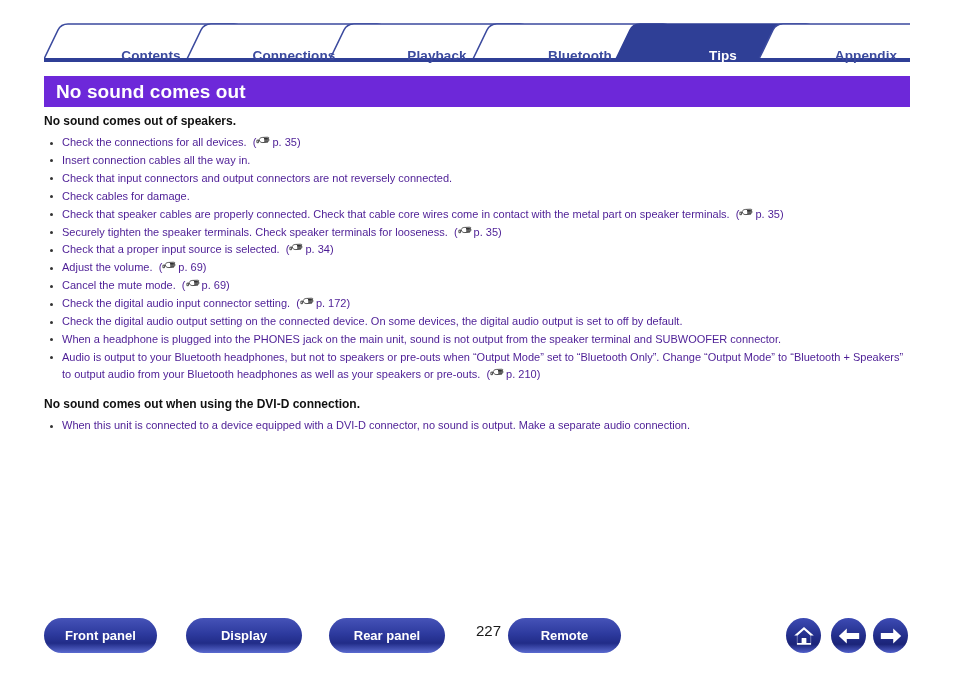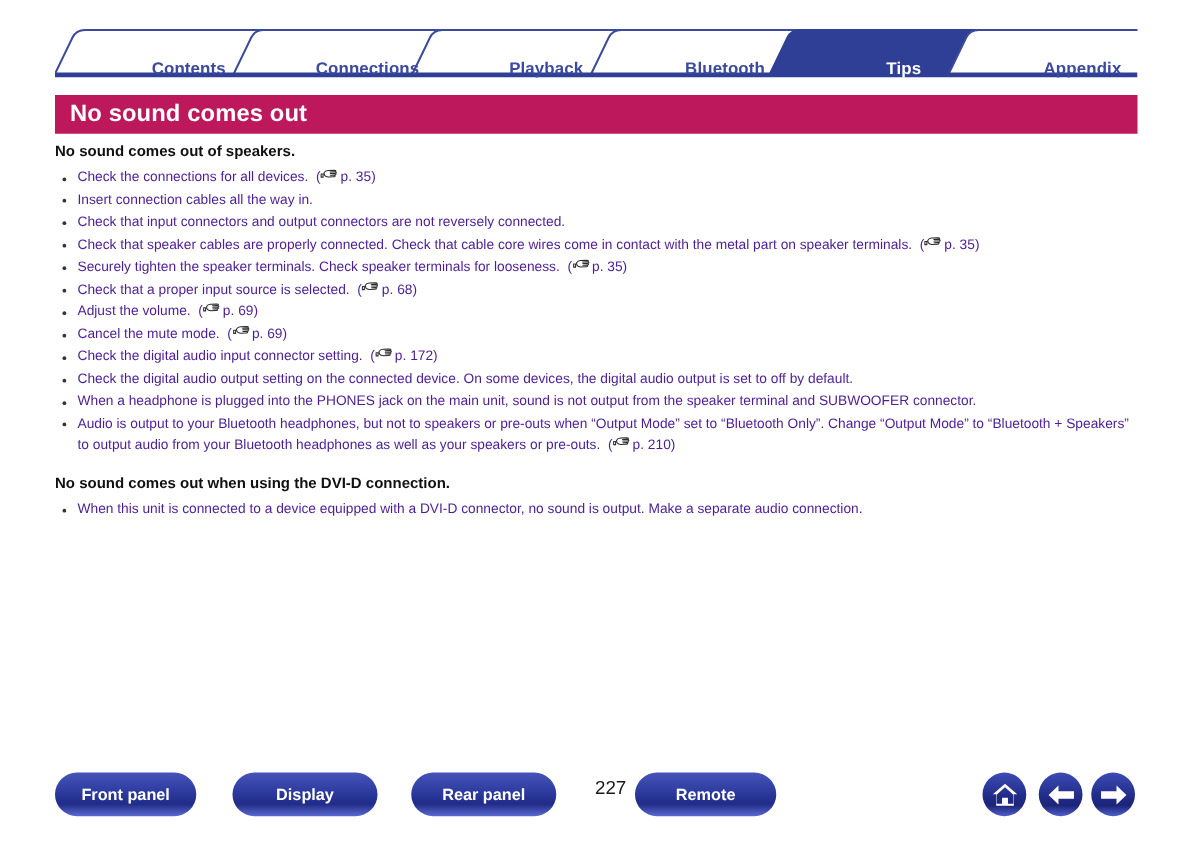--- a/index.html
+++ b/index.html
@@ -37,21 +37,21 @@
   }
   .tab-label.active { color: #ffffff; }
 
   
   #page-title {
     position: absolute;
     left: 44px;
     top: 76px;
     width: 866px;
     height: 31px;
-    background: #be185d;
+    background: #6d28d9;
     color: #ffffff;
     font-size: 19px;
     font-weight: bold;
     line-height: 31px;
     padding-left: 12px;
     box-sizing: border-box;
     letter-spacing: 0.1px;
   }
 
   
@@ -172,29 +172,30 @@
 
 <div id="content">
 
   <div class="subhead">No sound comes out of speakers.</div>
   <ul class="bullets" id="list0">
       <li><span>Check the connections for all devices.</span>&nbsp;&nbsp;<span class="ref">(<svg width="15" height="11" viewBox="0 0 20 14" class="hand-icon">
             <path d="M1.2 5.2 h2.1 v3.4 h-2.1 z M4.2 4.2 c0.9 -1.6 2.4 -2.5 4.3 -2.6 l6.6 -0.3 c1.2 0 1.9 0.3 1.9 0.8 c0 0.5 -0.7 0.8 -1.8 0.8 l-4.5 0.2 l4.9 0 c1.2 0 1.9 0.3 1.9 0.8 c0 0.5 -0.7 0.8 -1.9 0.8 l-4.6 0 l4.3 0.1 c1.1 0 1.8 0.3 1.8 0.8 c0 0.5 -0.7 0.8 -1.8 0.8 l-4.3 0.1 l3.6 0.1 c1 0 1.6 0.3 1.6 0.7 c0 0.5 -0.6 0.8 -1.7 0.8 l-5.3 0.3 c-1.9 0.1 -3.4 -0.5 -4.3 -1.7 z" fill="none" stroke="#2b2b2b" stroke-width="1.1" stroke-linejoin="round"></path>
           </svg><span>p. 35)</span></span></li>
       <li><span>Insert connection cables all the way in.</span></li>
       <li><span>Check that input connectors and output connectors are not reversely connected.</span></li>
+      <li><span>Check cables for damage.</span></li>
       <li><span>Check that speaker cables are properly connected. Check that cable core wires come in contact with the metal part on speaker terminals.</span>&nbsp;&nbsp;<span class="ref">(<svg width="15" height="11" viewBox="0 0 20 14" class="hand-icon">
             <path d="M1.2 5.2 h2.1 v3.4 h-2.1 z M4.2 4.2 c0.9 -1.6 2.4 -2.5 4.3 -2.6 l6.6 -0.3 c1.2 0 1.9 0.3 1.9 0.8 c0 0.5 -0.7 0.8 -1.8 0.8 l-4.5 0.2 l4.9 0 c1.2 0 1.9 0.3 1.9 0.8 c0 0.5 -0.7 0.8 -1.9 0.8 l-4.6 0 l4.3 0.1 c1.1 0 1.8 0.3 1.8 0.8 c0 0.5 -0.7 0.8 -1.8 0.8 l-4.3 0.1 l3.6 0.1 c1 0 1.6 0.3 1.6 0.7 c0 0.5 -0.6 0.8 -1.7 0.8 l-5.3 0.3 c-1.9 0.1 -3.4 -0.5 -4.3 -1.7 z" fill="none" stroke="#2b2b2b" stroke-width="1.1" stroke-linejoin="round"></path>
           </svg><span>p. 35)</span></span></li>
       <li><span>Securely tighten the speaker terminals. Check speaker terminals for looseness.</span>&nbsp;&nbsp;<span class="ref">(<svg width="15" height="11" viewBox="0 0 20 14" class="hand-icon">
             <path d="M1.2 5.2 h2.1 v3.4 h-2.1 z M4.2 4.2 c0.9 -1.6 2.4 -2.5 4.3 -2.6 l6.6 -0.3 c1.2 0 1.9 0.3 1.9 0.8 c0 0.5 -0.7 0.8 -1.8 0.8 l-4.5 0.2 l4.9 0 c1.2 0 1.9 0.3 1.9 0.8 c0 0.5 -0.7 0.8 -1.9 0.8 l-4.6 0 l4.3 0.1 c1.1 0 1.8 0.3 1.8 0.8 c0 0.5 -0.7 0.8 -1.8 0.8 l-4.3 0.1 l3.6 0.1 c1 0 1.6 0.3 1.6 0.7 c0 0.5 -0.6 0.8 -1.7 0.8 l-5.3 0.3 c-1.9 0.1 -3.4 -0.5 -4.3 -1.7 z" fill="none" stroke="#2b2b2b" stroke-width="1.1" stroke-linejoin="round"></path>
           </svg><span>p. 35)</span></span></li>
       <li><span>Check that a proper input source is selected.</span>&nbsp;&nbsp;<span class="ref">(<svg width="15" height="11" viewBox="0 0 20 14" class="hand-icon">
             <path d="M1.2 5.2 h2.1 v3.4 h-2.1 z M4.2 4.2 c0.9 -1.6 2.4 -2.5 4.3 -2.6 l6.6 -0.3 c1.2 0 1.9 0.3 1.9 0.8 c0 0.5 -0.7 0.8 -1.8 0.8 l-4.5 0.2 l4.9 0 c1.2 0 1.9 0.3 1.9 0.8 c0 0.5 -0.7 0.8 -1.9 0.8 l-4.6 0 l4.3 0.1 c1.1 0 1.8 0.3 1.8 0.8 c0 0.5 -0.7 0.8 -1.8 0.8 l-4.3 0.1 l3.6 0.1 c1 0 1.6 0.3 1.6 0.7 c0 0.5 -0.6 0.8 -1.7 0.8 l-5.3 0.3 c-1.9 0.1 -3.4 -0.5 -4.3 -1.7 z" fill="none" stroke="#2b2b2b" stroke-width="1.1" stroke-linejoin="round"></path>
-          </svg><span>p. 68)</span></span></li>
+          </svg><span>p. 34)</span></span></li>
       <li><span>Adjust the volume.</span>&nbsp;&nbsp;<span class="ref">(<svg width="15" height="11" viewBox="0 0 20 14" class="hand-icon">
             <path d="M1.2 5.2 h2.1 v3.4 h-2.1 z M4.2 4.2 c0.9 -1.6 2.4 -2.5 4.3 -2.6 l6.6 -0.3 c1.2 0 1.9 0.3 1.9 0.8 c0 0.5 -0.7 0.8 -1.8 0.8 l-4.5 0.2 l4.9 0 c1.2 0 1.9 0.3 1.9 0.8 c0 0.5 -0.7 0.8 -1.9 0.8 l-4.6 0 l4.3 0.1 c1.1 0 1.8 0.3 1.8 0.8 c0 0.5 -0.7 0.8 -1.8 0.8 l-4.3 0.1 l3.6 0.1 c1 0 1.6 0.3 1.6 0.7 c0 0.5 -0.6 0.8 -1.7 0.8 l-5.3 0.3 c-1.9 0.1 -3.4 -0.5 -4.3 -1.7 z" fill="none" stroke="#2b2b2b" stroke-width="1.1" stroke-linejoin="round"></path>
           </svg><span>p. 69)</span></span></li>
       <li><span>Cancel the mute mode.</span>&nbsp;&nbsp;<span class="ref">(<svg width="15" height="11" viewBox="0 0 20 14" class="hand-icon">
             <path d="M1.2 5.2 h2.1 v3.4 h-2.1 z M4.2 4.2 c0.9 -1.6 2.4 -2.5 4.3 -2.6 l6.6 -0.3 c1.2 0 1.9 0.3 1.9 0.8 c0 0.5 -0.7 0.8 -1.8 0.8 l-4.5 0.2 l4.9 0 c1.2 0 1.9 0.3 1.9 0.8 c0 0.5 -0.7 0.8 -1.9 0.8 l-4.6 0 l4.3 0.1 c1.1 0 1.8 0.3 1.8 0.8 c0 0.5 -0.7 0.8 -1.8 0.8 l-4.3 0.1 l3.6 0.1 c1 0 1.6 0.3 1.6 0.7 c0 0.5 -0.6 0.8 -1.7 0.8 l-5.3 0.3 c-1.9 0.1 -3.4 -0.5 -4.3 -1.7 z" fill="none" stroke="#2b2b2b" stroke-width="1.1" stroke-linejoin="round"></path>
           </svg><span>p. 69)</span></span></li>
       <li><span>Check the digital audio input connector setting.</span>&nbsp;&nbsp;<span class="ref">(<svg width="15" height="11" viewBox="0 0 20 14" class="hand-icon">
             <path d="M1.2 5.2 h2.1 v3.4 h-2.1 z M4.2 4.2 c0.9 -1.6 2.4 -2.5 4.3 -2.6 l6.6 -0.3 c1.2 0 1.9 0.3 1.9 0.8 c0 0.5 -0.7 0.8 -1.8 0.8 l-4.5 0.2 l4.9 0 c1.2 0 1.9 0.3 1.9 0.8 c0 0.5 -0.7 0.8 -1.9 0.8 l-4.6 0 l4.3 0.1 c1.1 0 1.8 0.3 1.8 0.8 c0 0.5 -0.7 0.8 -1.8 0.8 l-4.3 0.1 l3.6 0.1 c1 0 1.6 0.3 1.6 0.7 c0 0.5 -0.6 0.8 -1.7 0.8 l-5.3 0.3 c-1.9 0.1 -3.4 -0.5 -4.3 -1.7 z" fill="none" stroke="#2b2b2b" stroke-width="1.1" stroke-linejoin="round"></path>
           </svg><span>p. 172)</span></span></li>
       <li><span>Check the digital audio output setting on the connected device. On some devices, the digital audio output is set to off by default.</span></li>

